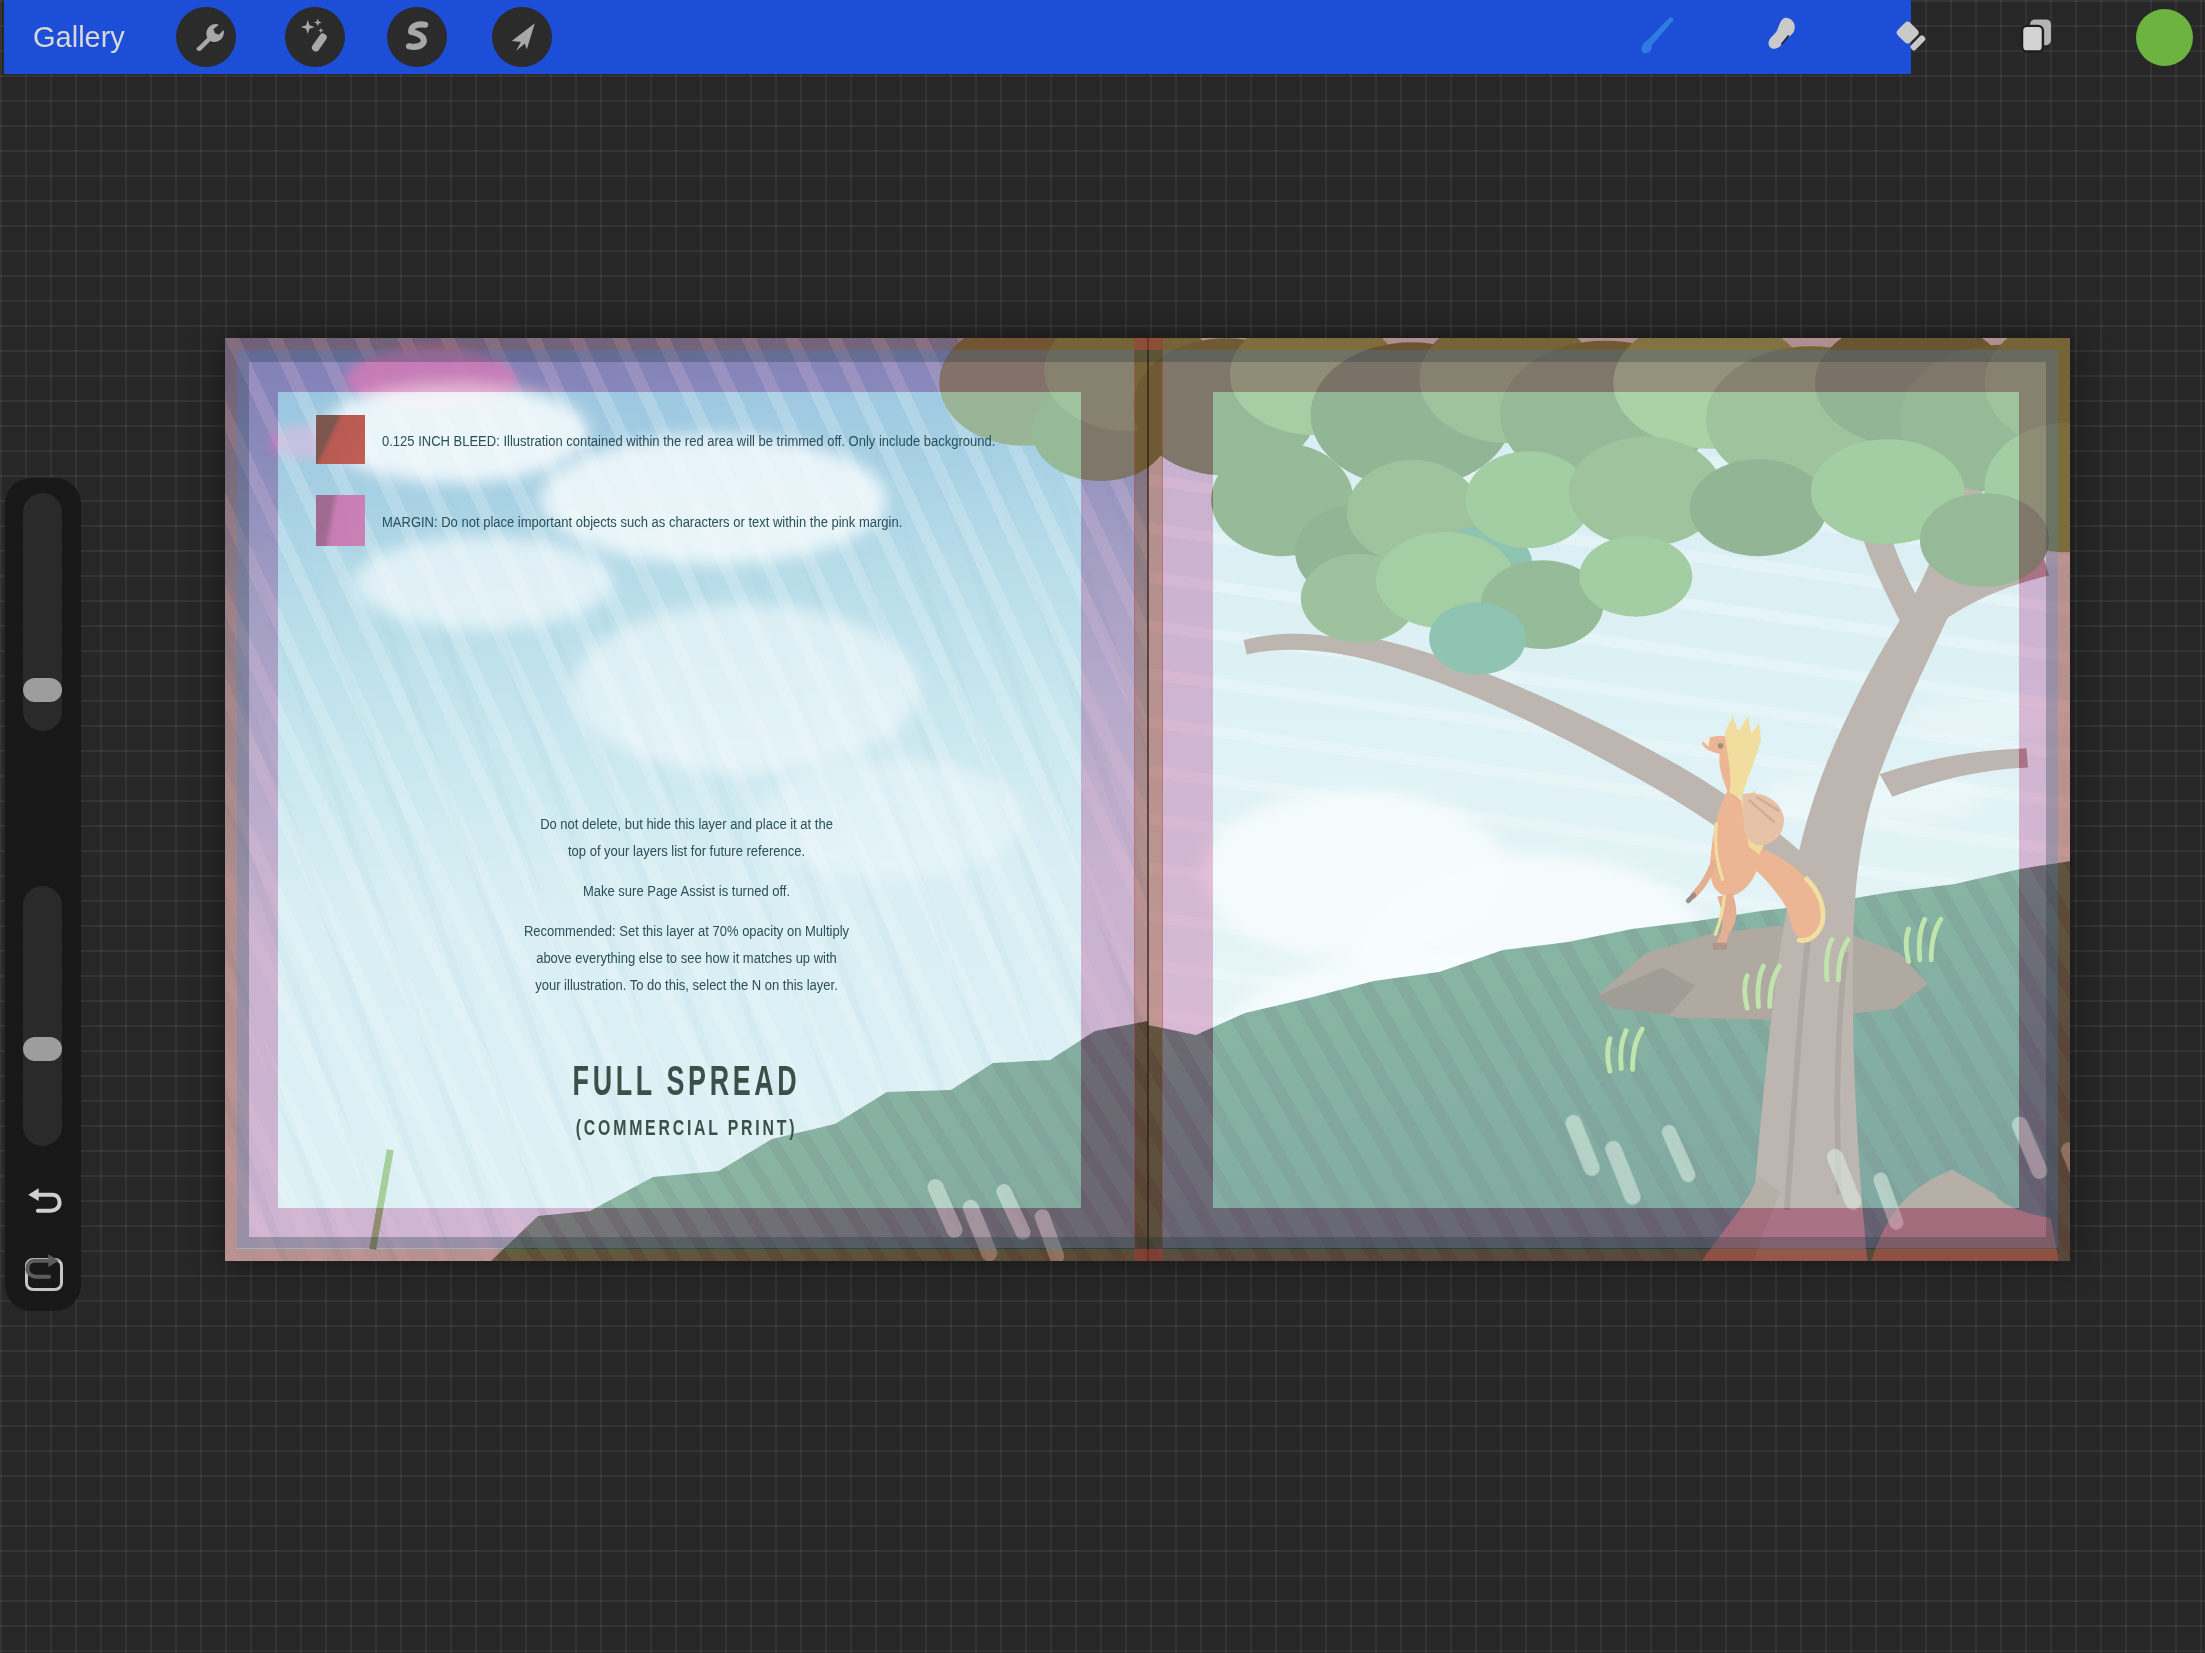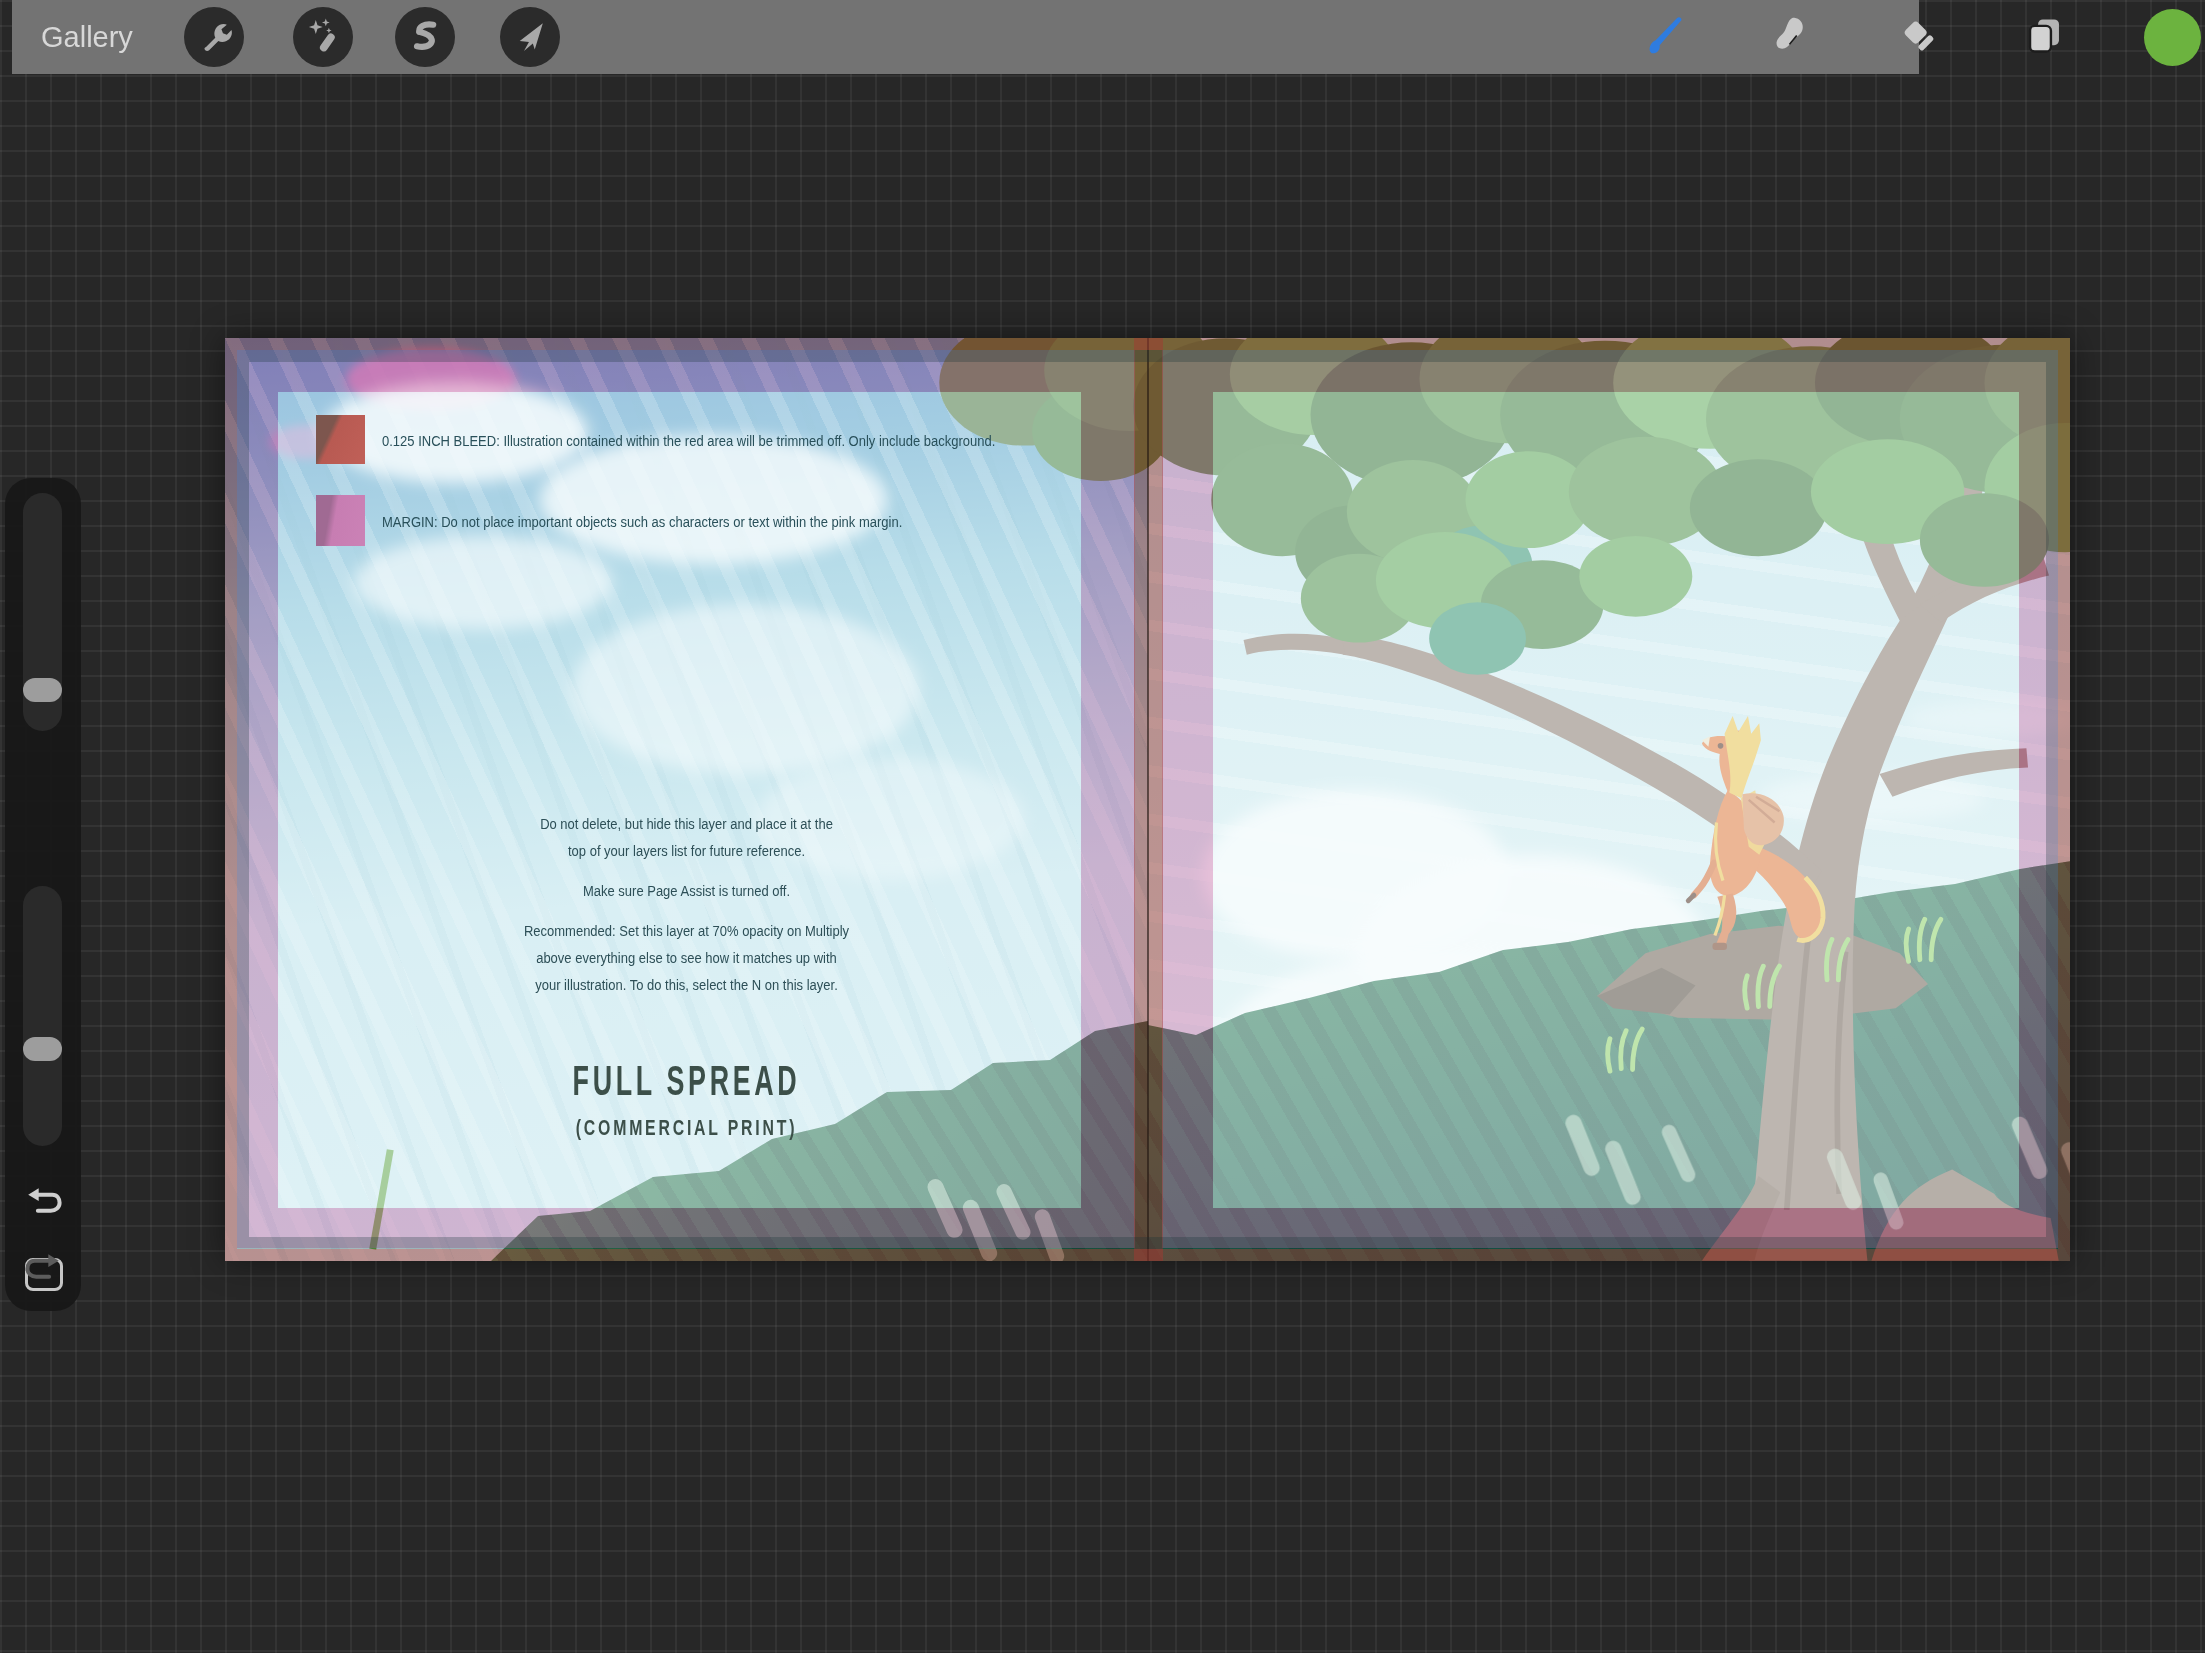--- a/index.html
+++ b/index.html
@@ -3,21 +3,21 @@
 <meta charset="utf-8">
 <style>
   html,body{margin:0;padding:0;background:#272727;width:2205px;height:1653px;overflow:hidden;
     font-family:"Liberation Sans",sans-serif;position:relative;}
   
   body::before{content:"";position:absolute;inset:0;
     background-image:linear-gradient(rgba(255,255,255,.055) 1.6px,transparent 1.6px),
                      linear-gradient(90deg,rgba(255,255,255,.055) 1.6px,transparent 1.6px);
     background-size:25px 25px;z-index:0;}
   
-  .toolbar{position:absolute;left:12px;top:0;width:1907px;height:74px;background:#737373;z-index:40;}
+  .toolbar{position:absolute;left:4px;top:0;width:1907px;height:74px;background:#1d4ed8;z-index:40;}
   .gallery{position:absolute;left:29px;top:0;height:74px;line-height:74px;color:#d8d8d8;font-size:29px;}
   .tool-circle{position:absolute;top:7.3px;width:60px;height:60px;border-radius:50%;background:#2b2b2b;
     display:flex;align-items:center;justify-content:center;}
   .tool-plain{position:absolute;top:13px;width:48px;height:48px;display:flex;align-items:center;justify-content:center;}
   .color-dot{position:absolute;top:9px;width:57px;height:57px;border-radius:50%;}
   
   .sidebar{position:absolute;left:4.8px;top:478px;width:76px;height:833px;background:rgba(24,24,24,.96);
     border-radius:26px;z-index:40;}
   .track{position:absolute;left:18.6px;width:39px;background:#2a2a2a;border-radius:19.4px;}
   .handle{position:absolute;left:18.6px;width:39px;height:24px;background:#9d9d9d;border-radius:12px;}

